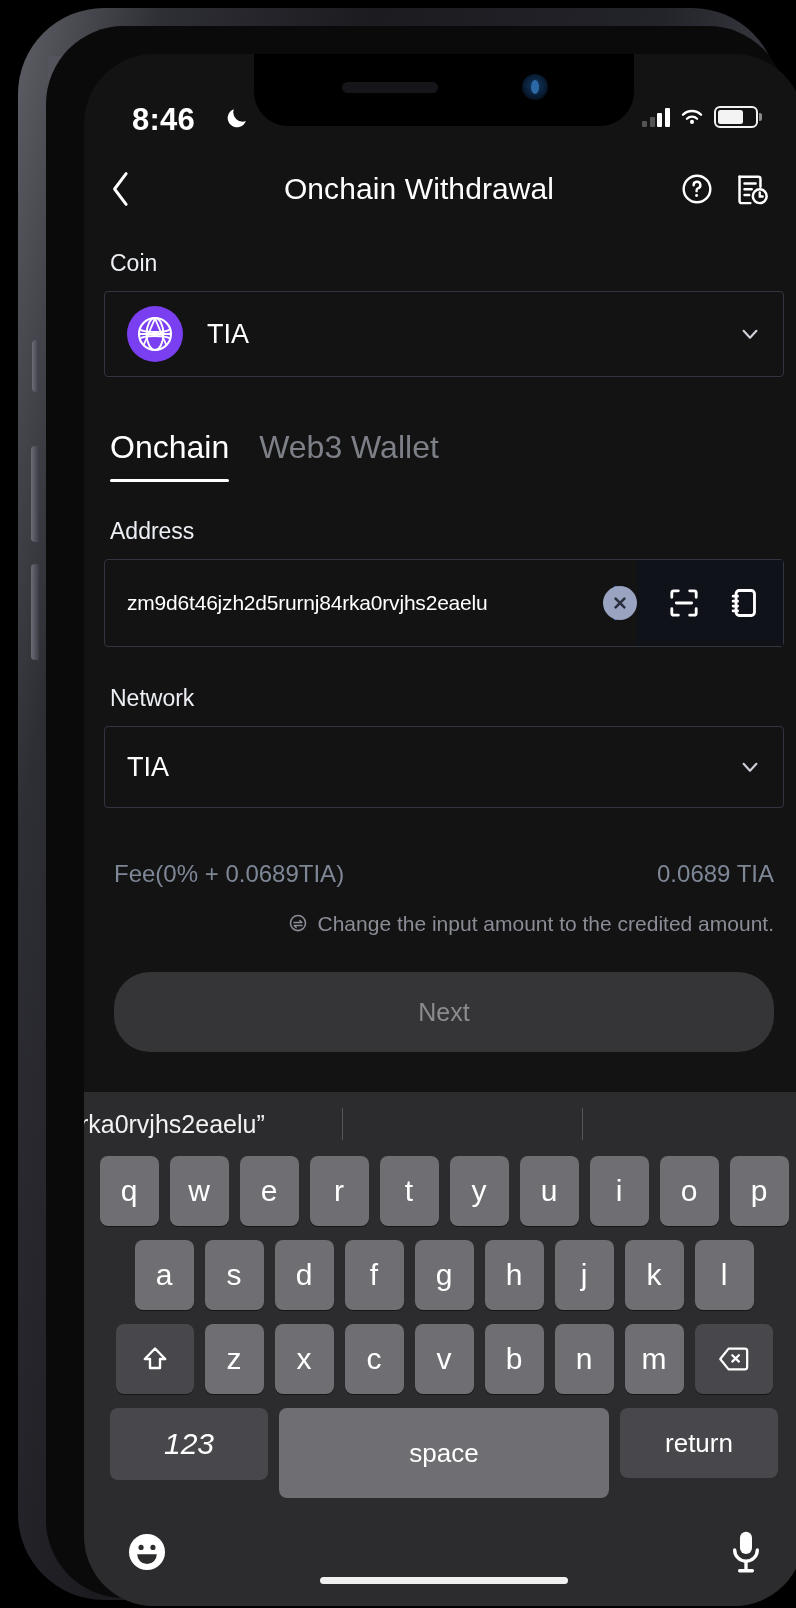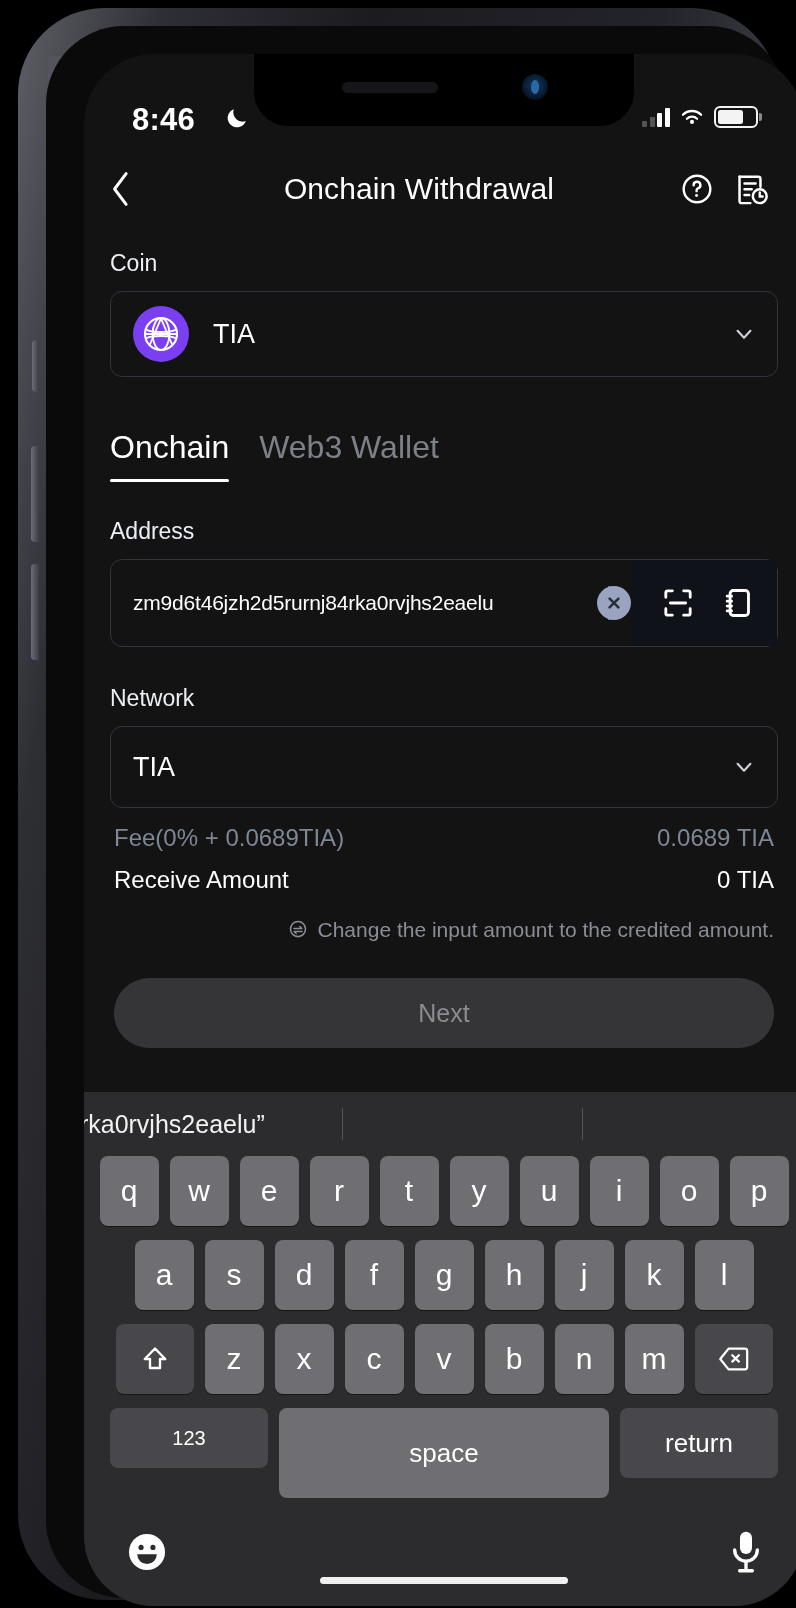--- a/index.html
+++ b/index.html
@@ -103,21 +103,21 @@
   }
   #header-actions { display: flex; align-items: center; gap: 20px; padding-right: 34px; }
 
   
   #app-body { position: absolute; top: 174px; left: 0; width: 100%; background: #131314; }
   .section-label {
     color: #eceff3; font-size: 23px; font-weight: 400;
     padding: 0 26px; margin-bottom: 14px;
   }
   .field-box {
-    margin: 0 26px; height: 86px; border: 1.4px solid #34343f; border-radius: 12px;
+    margin: 0 20px; height: 86px; border: 1.4px solid #34343f; border-radius: 4px;
     background: #131314; display: flex; align-items: center; padding: 0 22px;
   }
 
   
   #coin-label { margin-top: 22px; }
   #coin-icon {
     width: 56px; height: 56px; border-radius: 50%;
     background: #7b3ff2; display:flex; align-items:center; justify-content:center;
     flex: 0 0 auto;
   }
@@ -154,31 +154,31 @@
 
   
   #network-label { margin-top: 38px; }
   #network-box { height: 82px; }
   #network-value { color: #fff; font-size: 27px; flex: 1; }
 
   
   #fee-block { padding: 0 30px; margin-top: 16px; }
   .fee-row { display: flex; justify-content: space-between; align-items: baseline; }
   #fee-row { margin-bottom: 14px; }
-  .fee-muted { color: #7e8796; font-size: 24px; }
+  .fee-muted { color: #7e8796; font-size: 24px; margin-top: 36px; }
   .fee-strong { color: #fff; font-size: 24px; font-weight: 500; }
   #hint-row {
     display: flex; align-items: center; justify-content: flex-end; gap: 9px;
     padding: 0 30px; margin-top: 24px;
   }
   #hint-text { color: #8a8d95; font-size: 21px; }
 
   
   #next-button {
-    margin: 36px 30px 0; height: 70px; border-radius: 36px;
+    margin: 36px 30px 0; height: 80px; border-radius: 36px;
     background: #353538; display: flex; align-items: center; justify-content: center;
     color: #8b8b90; font-size: 25px;
   }
 
   
   #keyboard { position: absolute; left: 0; bottom: 0; width: 100%; background: #2c2c2e; }
   #suggestion-bar {
     height: 64px; display: flex; align-items: center;
     border-bottom: none; position: relative;
   }
@@ -197,22 +197,22 @@
   .key {
     background: #6e6e73; border-radius: 8px; height: 70px;
     display: flex; align-items: center; justify-content: center;
     color: #fff; font-size: 30px; box-shadow: 0 1px 0 rgba(0,0,0,.5);
   }
   #kb-row-1 .key { width: 59px; }
   #kb-row-2 .key { width: 59px; }
   #kb-row-3 .key { width: 59px; }
   .key-wide { background: #48484c !important; width: 78px !important; }
   #kb-row-4 { display: flex; justify-content: center; gap: 11px; padding: 0 8px; margin-bottom: 0; }
-  #key-123    { background: #48484c; width: 158px; height: 60px; border-radius: 8px;
-                display:flex; align-items:center; justify-content:center; color:#fff; font-size: 20px; }
+  #key-123    { background: #48484c; width: 158px; height: 72px; border-radius: 8px;
+                display:flex; align-items:center; justify-content:center; color:#fff; font-size: 30px; font-style: italic; }
   #key-space  { background: #6e6e73; flex: 1; max-width: 330px; height: 90px; border-radius: 8px;
                 display:flex; align-items:center; justify-content:center; color:#fff; font-size: 26px; }
   #key-return { background: #48484c; width: 158px; height: 70px; border-radius: 8px;
                 display:flex; align-items:center; justify-content:center; color:#fff; font-size: 26px; }
   #kb-bottom-bar {
     height: 108px; display: flex; align-items: center; justify-content: space-between;
     padding: 0 40px;
   }
 
   
@@ -341,24 +341,20 @@
         <div id="network-value">TIA</div>
         <svg class="chevron-down" viewBox="0 0 24 24">
           <path d="M5 8.5 12 16l7-7.5" stroke="#cfd2d8" stroke-width="2.3" fill="none" stroke-linecap="round" stroke-linejoin="round"></path>
         </svg>
       </div>
 
       <div id="fee-block">
         <div class="fee-row" id="fee-row">
           <span class="fee-muted">Fee(0% + 0.0689TIA)</span>
           <span class="fee-muted">0.0689 TIA</span>
-        </div>
-        <div class="fee-row" id="receive-row">
-          <span class="fee-strong">Receive Amount</span>
-          <span class="fee-strong">0 TIA</span>
         </div>
       </div>
 
       <div id="hint-row">
         <svg width="22" height="22" viewBox="0 0 24 24">
           <circle cx="12" cy="11" r="8.2" stroke="#8a8d95" stroke-width="1.7" fill="none"></circle>
           <path d="M7.6 10.4h8.6l-2.2-2.2M16.4 13.6H7.8l2.2 2.2" stroke="#8a8d95" stroke-width="1.6" fill="none" stroke-linecap="round" stroke-linejoin="round"></path>
         </svg>
         <span id="hint-text">Change the input amount to the credited amount.</span>
       </div>

